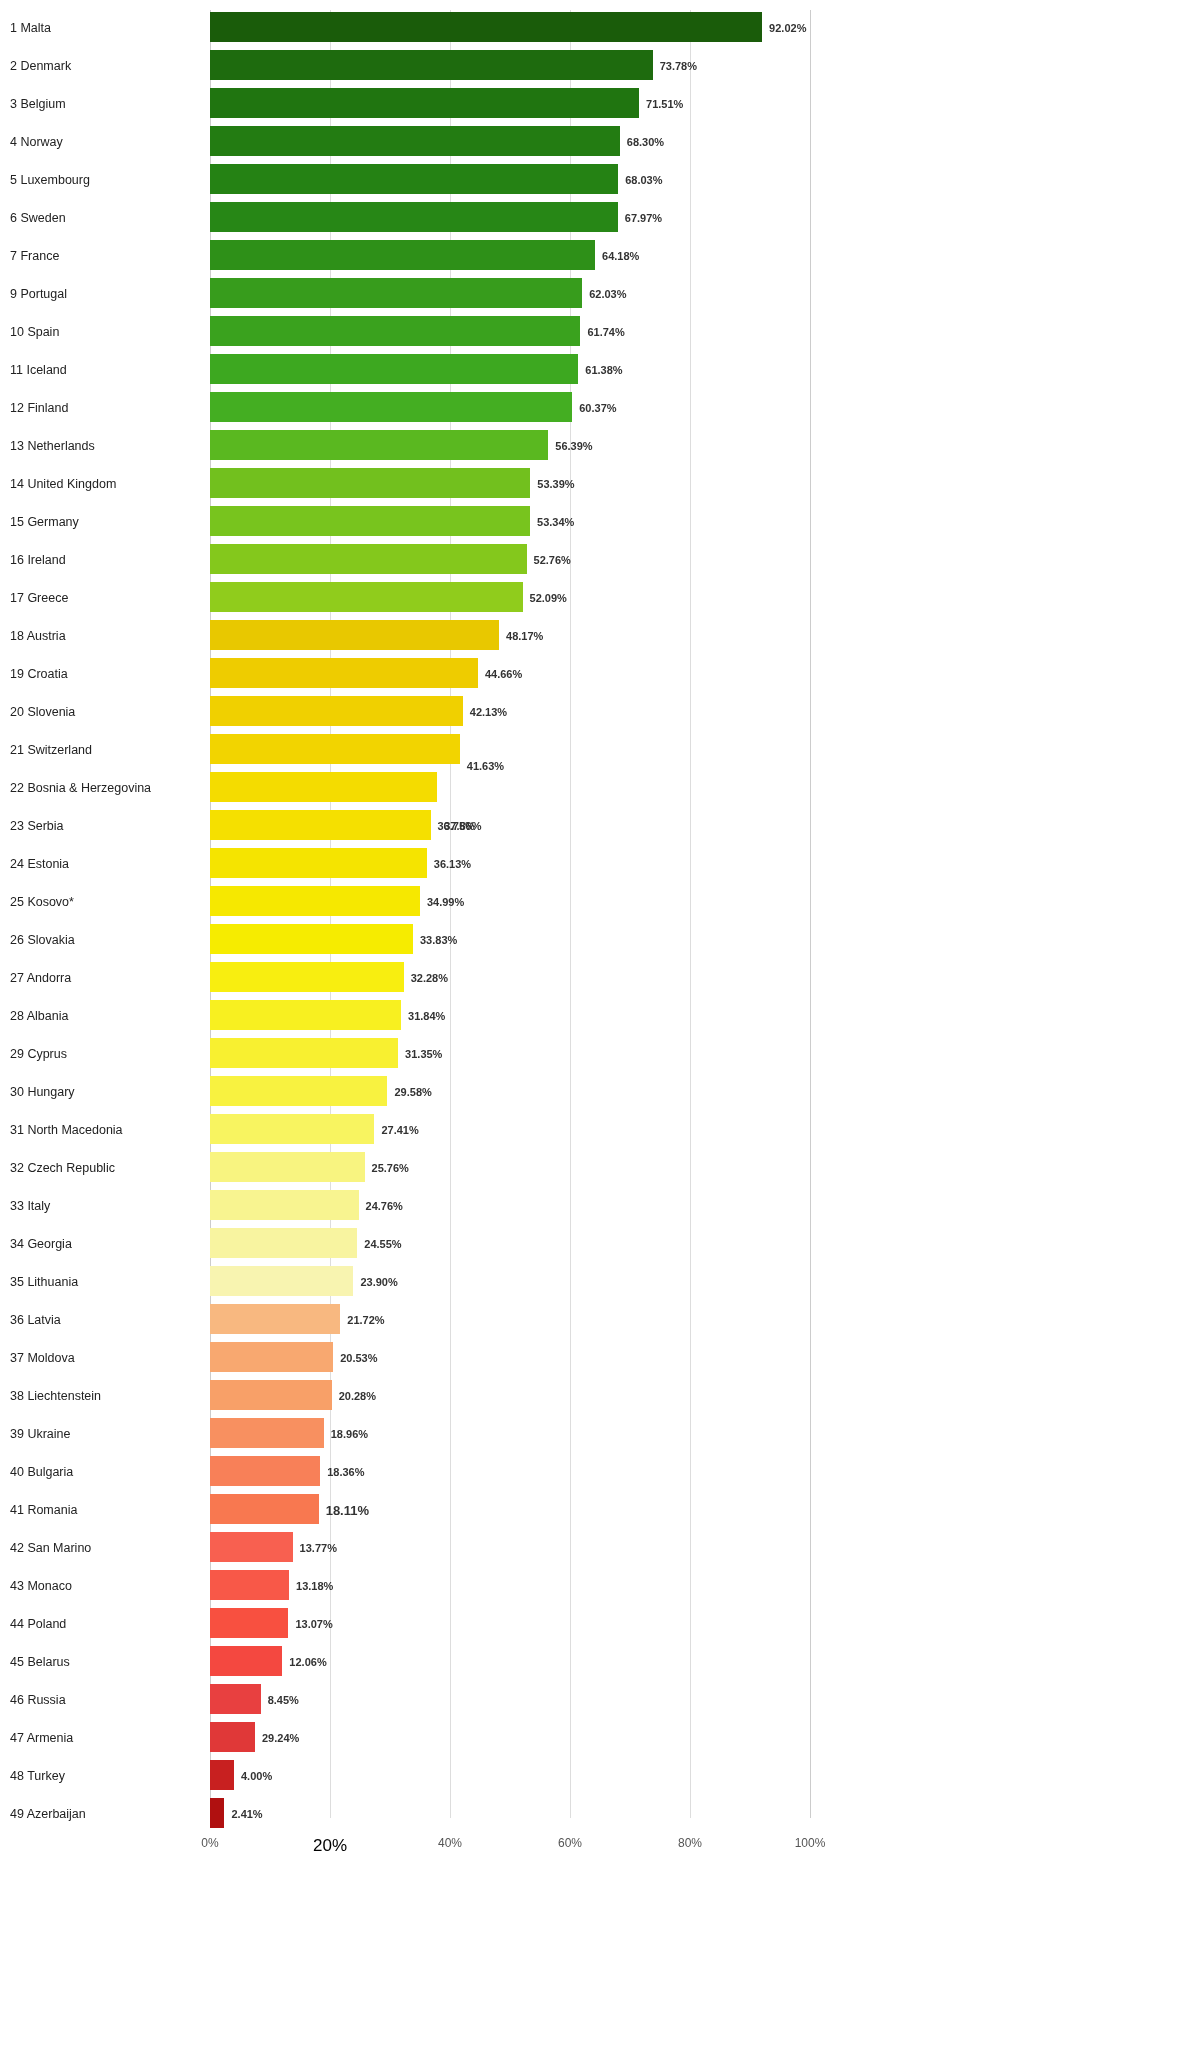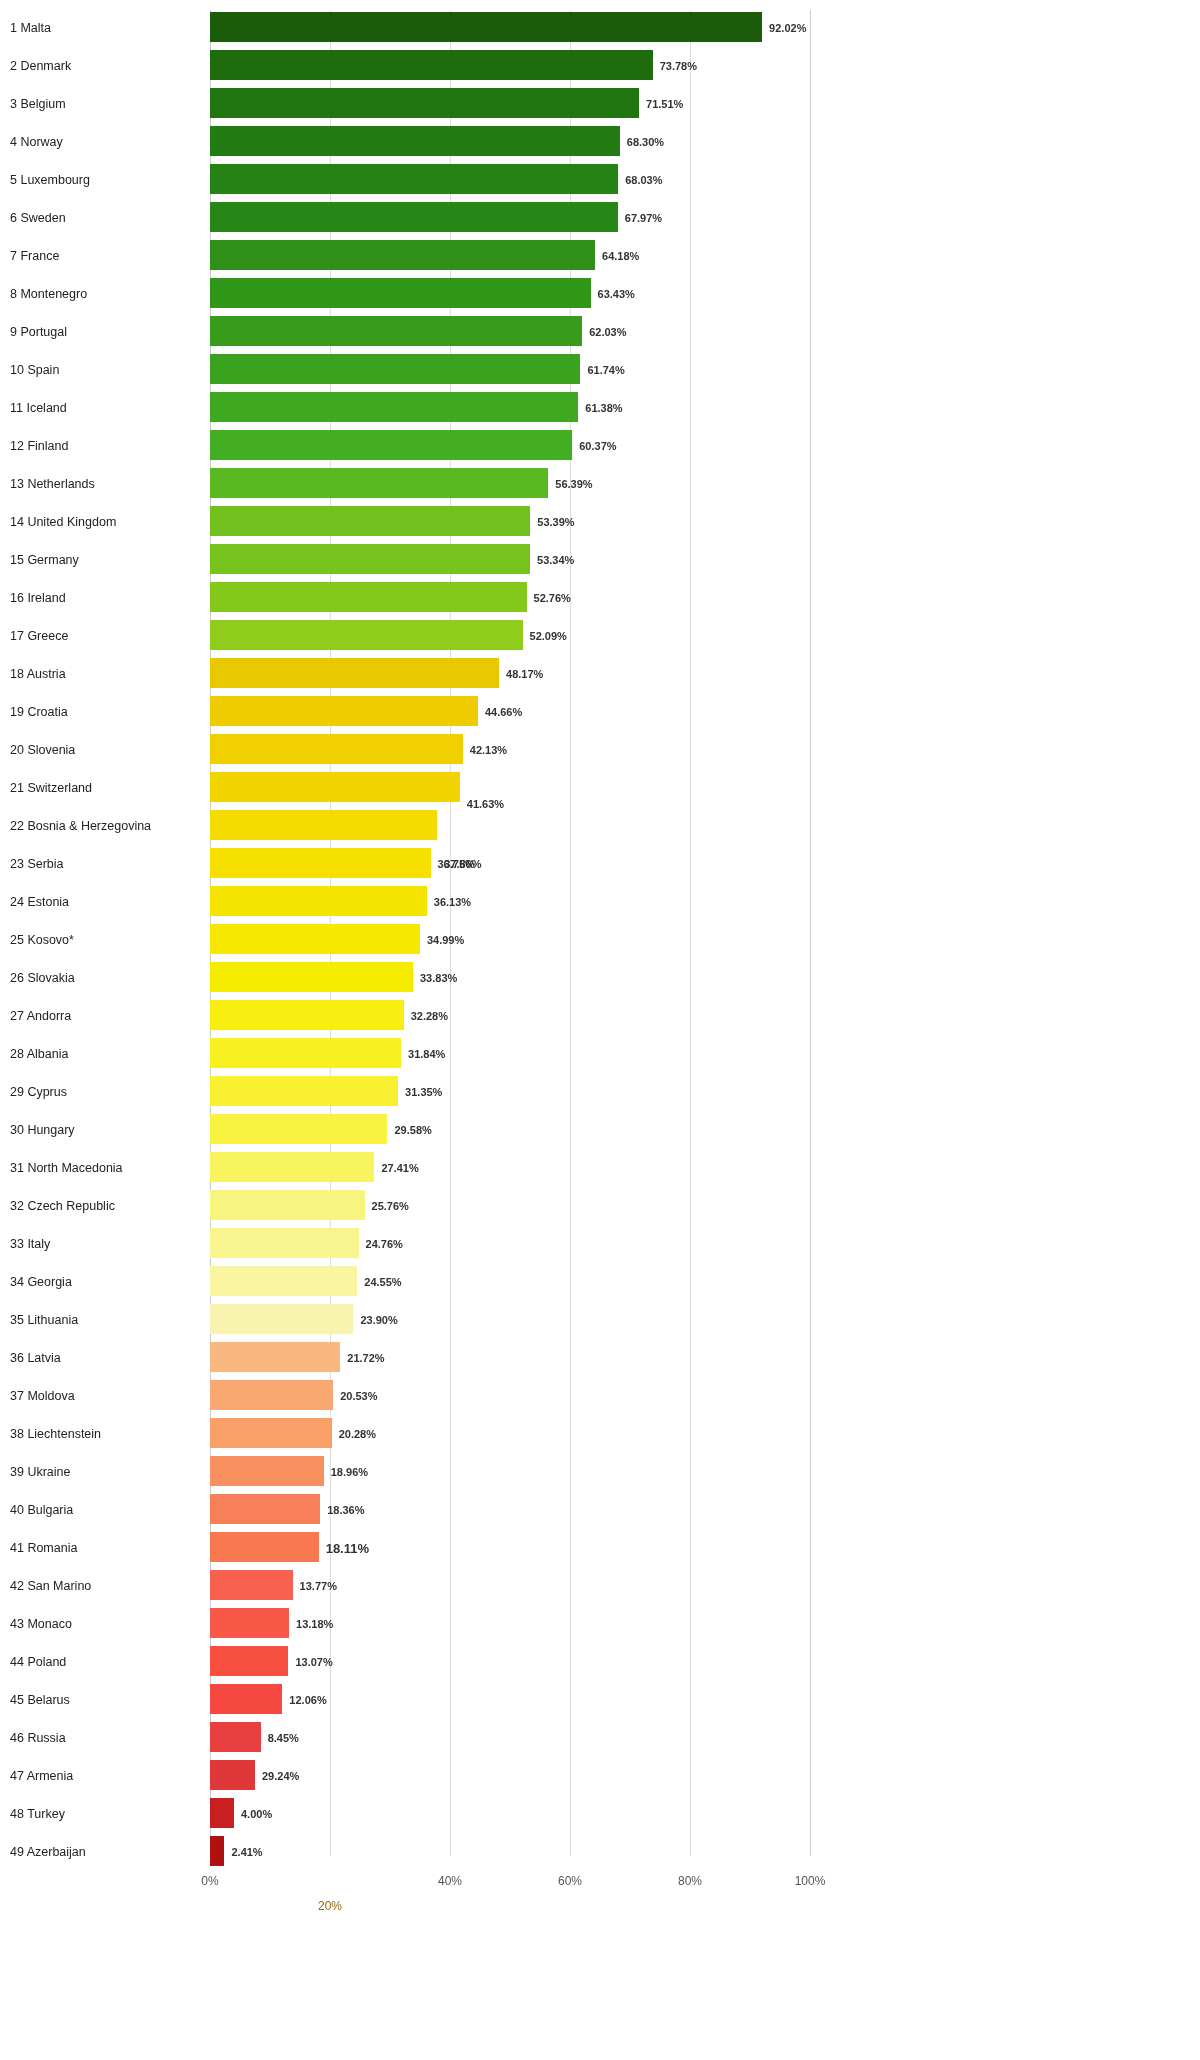--- a/index.html
+++ b/index.html
@@ -115,27 +115,20 @@
           </div>
         </div>
         <div class="bar-row">
           <div class="country-label">7 France</div>
           <div class="bar-area" style="position: relative;">
             <div class="bar" style="width: 64.18%; background-color: rgb(46, 144, 24); position: absolute; left: 0px; top: 2px; height: 30px;"></div>
             <span class="bar-label" style="position: absolute; left: 64.18%; top: 50%; transform: translateY(-50%); padding-left: 3px; font-size: 11px; font-weight: bold; color: rgb(51, 51, 51); white-space: nowrap;">64.18%</span>
           </div>
         </div>
         <div class="bar-row">
-          <div class="country-label">8 Montenegro</div>
-          <div class="bar-area" style="position: relative;">
-            <div class="bar" style="width: 63.43%; background-color: rgb(48, 150, 24); position: absolute; left: 0px; top: 2px; height: 30px;"></div>
-            <span class="bar-label" style="position: absolute; left: 63.43%; top: 50%; transform: translateY(-50%); padding-left: 3px; font-size: 11px; font-weight: bold; color: rgb(51, 51, 51); white-space: nowrap;">63.43%</span>
-          </div>
-        </div>
-        <div class="bar-row">
           <div class="country-label">9 Portugal</div>
           <div class="bar-area" style="position: relative;">
             <div class="bar" style="width: 62.03%; background-color: rgb(55, 156, 28); position: absolute; left: 0px; top: 2px; height: 30px;"></div>
             <span class="bar-label" style="position: absolute; left: 62.03%; top: 50%; transform: translateY(-50%); padding-left: 3px; font-size: 11px; font-weight: bold; color: rgb(51, 51, 51); white-space: nowrap;">62.03%</span>
           </div>
         </div>
         <div class="bar-row">
           <div class="country-label">10 Spain</div>
           <div class="bar-area" style="position: relative;">
             <div class="bar" style="width: 61.74%; background-color: rgb(58, 162, 30); position: absolute; left: 0px; top: 2px; height: 30px;"></div>
@@ -412,21 +405,21 @@
           <div class="country-label">49 Azerbaijan</div>
           <div class="bar-area" style="position: relative;">
             <div class="bar" style="width: 2.41%; background-color: rgb(176, 16, 16); position: absolute; left: 0px; top: 2px; height: 30px;"></div>
             <span class="bar-label" style="position: absolute; left: 2.41%; top: 50%; transform: translateY(-50%); padding-left: 3px; font-size: 11px; font-weight: bold; color: rgb(51, 51, 51); white-space: nowrap;">2.41%</span>
           </div>
         </div>
       </div>
 
     <div style="display:flex; margin-left:200px; margin-top:4px; position:relative;">
       <div style="position:absolute; left:0%; transform:translateX(-50%); font-size:12px; color:#555;">0%</div>
-      <div style="position:absolute; left:20%; transform:translateX(-50%); font-size:12px; color:#a16207;margin-top:25px;">20%</div>
+      <div style="position:absolute; left:20%; transform:translateX(-50%); font-size:17px; color:#000000;">20%</div>
       <div style="position:absolute; left:40%; transform:translateX(-50%); font-size:12px; color:#555;">40%</div>
       <div style="position:absolute; left:60%; transform:translateX(-50%); font-size:12px; color:#555;">60%</div>
       <div style="position:absolute; left:80%; transform:translateX(-50%); font-size:12px; color:#555;">80%</div>
       <div style="position:absolute; left:100%; transform:translateX(-50%); font-size:12px; color:#555;">100%</div>
       <div style="height:20px; width:100%;"></div>
     </div>
   </div>
 </div>
 
 </body></html>

